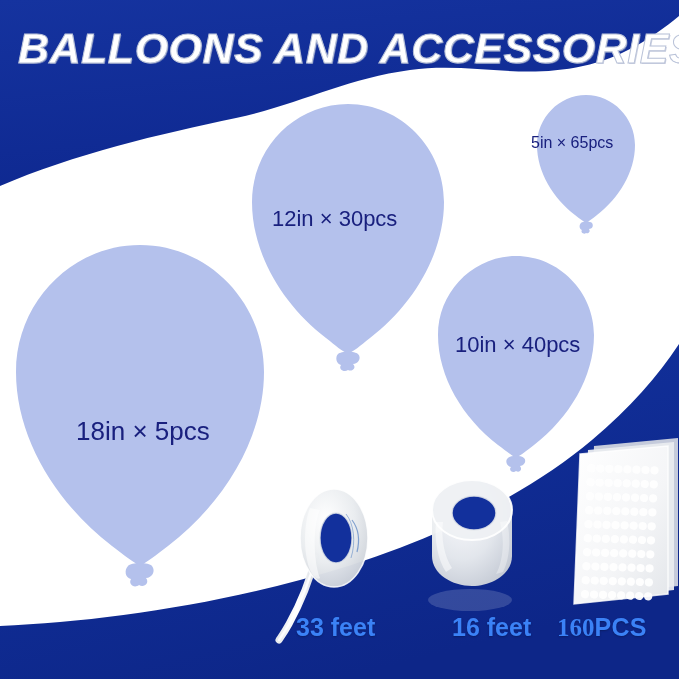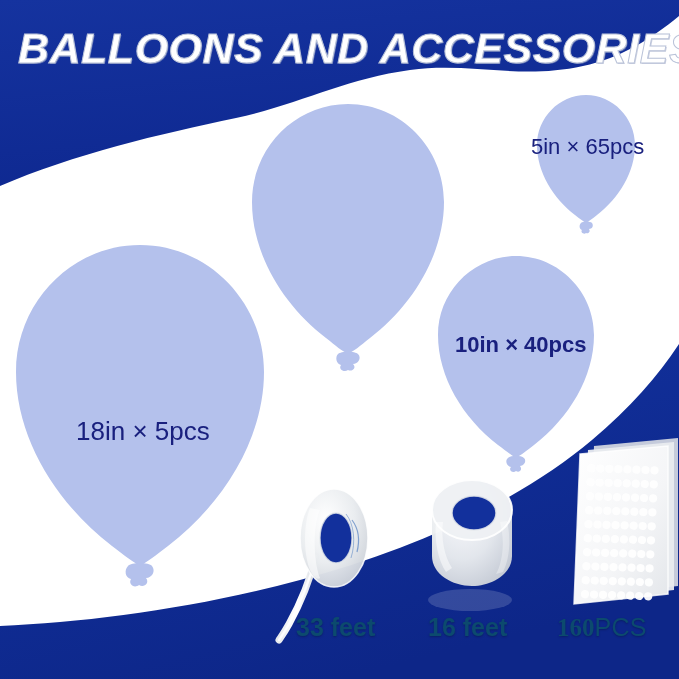--- a/index.html
+++ b/index.html
@@ -27,22 +27,22 @@
   .balloon-label {
     position: absolute;
     color: #19207e;
     font-family: "Liberation Sans", sans-serif;
     font-weight: 400;
     white-space: nowrap;
     letter-spacing: 0px;
   }
   #label-18 { left: 76px;  top: 416px; font-size: 26px; }
   #label-12 { left: 272px; top: 206px; font-size: 22px; }
-  #label-10 { left: 455px; top: 332px; font-size: 22px; font-weight: bold; }
-  #label-5  { left: 531px; top: 134px; font-size: 22px; }
+  #label-10 { left: 455px; top: 332px; font-size: 22px; }
+  #label-5  { left: 531px; top: 134px; font-size: 16px; }
 
   #title {
     position: absolute;
     left: 18px;
     top: 20px;
     width: 660px;
     height: 56px;
     font-family: "Liberation Sans", sans-serif;
     font-style: italic;
     font-weight: bold;
@@ -50,31 +50,31 @@
     letter-spacing: 0.5px;
     color: #ffffff;
     -webkit-text-stroke: 1px #b9c2d8;
     text-shadow: 1px 1px 0 rgba(160,170,200,0.55);
     white-space: nowrap;
     line-height: 56px;
   }
 
   .foot-label {
     position: absolute;
-    color: #0c4a6e;
+    color: #3b82f6;
     font-family: "Liberation Sans", sans-serif;
     font-weight: bold;
     font-size: 25px;
     white-space: nowrap;
     text-shadow: 0 1px 2px rgba(0,0,0,0.25);
   }
   #foot-33  { left: 296px; top: 613px; }
-  #foot-16  { left: 428px; top: 613px; }
+  #foot-16  { left: 452px; top: 613px; }
   #foot-160 { left: 557px; top: 613px; }
-  #foot-160 .pcs-strong { font-weight: normal; letter-spacing: 0.3px; }
+  #foot-160 .pcs-strong { font-weight: bold; letter-spacing: 0.3px; }
   #foot-160 .pcs-num { font-weight: bold; font-family: Liberation Serif, serif; }
 </style>
 </head>
 <body>
 
 <div id="stage">
 
   <svg id="bg-svg" viewBox="0 0 679 679">
     <defs>
       <linearGradient id="blueGrad" x1="0" y1="0" x2="0.35" y2="1">
@@ -329,20 +329,21 @@
         </g>
       </g>
 
       <path fill="none" stroke="#ffffff" stroke-width="1.5" opacity="0.8" d="M580,454 L668,446 L668,594 L574,604 Z"></path>
     </g>
   </svg>
 
   <div id="title">BALLOONS AND ACCESSORIES</div>
 
   <div class="balloon-label" id="label-18">18in × 5pcs</div>
+  <div class="balloon-label" id="label-12">12in × 30pcs</div>
   <div class="balloon-label" id="label-10">10in × 40pcs</div>
   <div class="balloon-label" id="label-5">5in × 65pcs</div>
 
   <div class="foot-label" id="foot-33">33 feet</div>
   <div class="foot-label" id="foot-16">16 feet</div>
   <div class="foot-label" id="foot-160"><span class="pcs-num">160</span><span class="pcs-strong">PCS</span></div>
 
 </div>
 
 </body></html>

